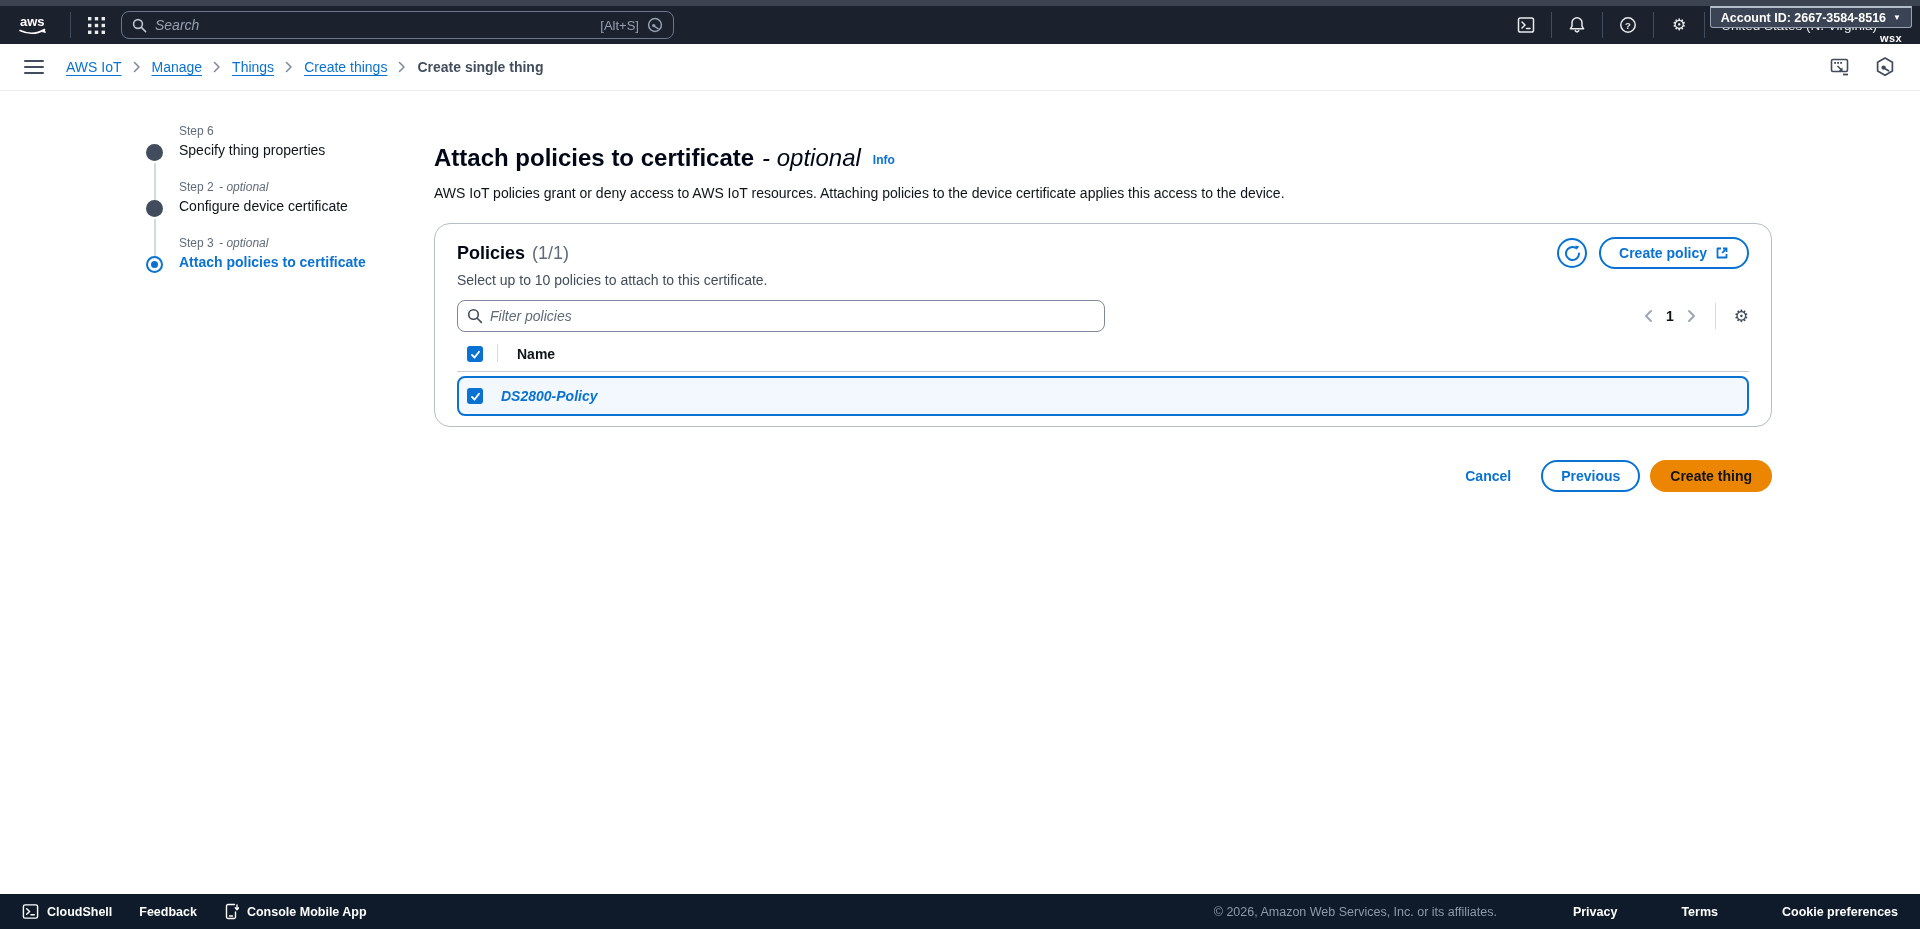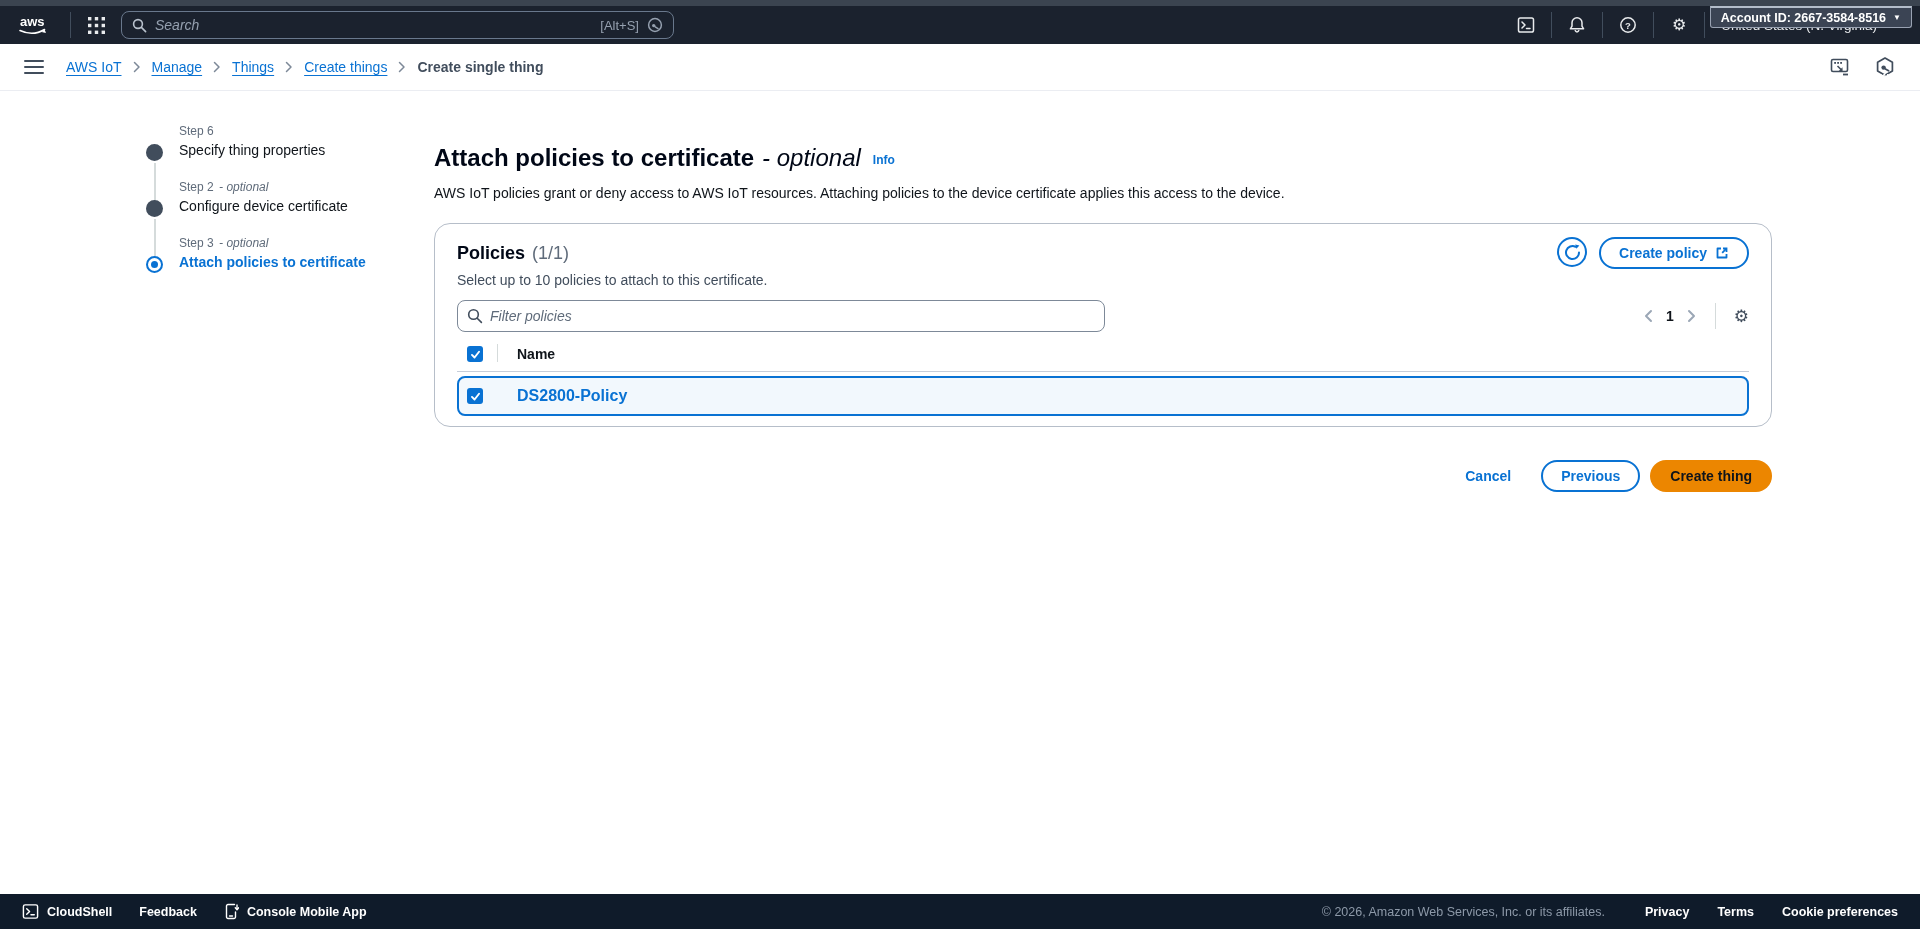--- a/index.html
+++ b/index.html
@@ -24,21 +24,21 @@
   .topnav-right { margin-left:auto; display:flex; align-items:center; }
   .gear-glyph { font-size:16px; color:#e9ebed; line-height:1; }
   .region-sel { display:flex; align-items:center; gap:7px; font-size:13.5px; color:#e9ebed;
     margin:0 14px 0 8px; cursor:pointer; white-space:nowrap; }
   .caret { font-size:8px; color:#cfd6de; }
   .account-tab { position:absolute; top:0; right:8px; height:22px; display:flex; align-items:center;
     gap:7px; padding:0 10px; background:#3b4454; border:1px solid #99a2b2; border-top:2px solid #b3bcc9;
     border-radius:0 0 3px 3px; font-size:12.5px; font-weight:bold; color:#fff; cursor:pointer;
     white-space:nowrap; z-index:5; }
   .user-tag { position:absolute; top:26px; right:18px; font-size:11px; font-weight:bold; color:#fff;
-    letter-spacing:.4px;margin-top:38px; }
+    letter-spacing:.4px; }
 
   
   .crumb-row { height:47px; background:#fff; border-bottom:1px solid #ebedf2; display:flex;
     align-items:center; padding:0 24px; }
   .hamburger { width:20px; display:flex; flex-direction:column; gap:4px; margin-right:22px; cursor:pointer; }
   .hamburger span { display:block; height:2px; background:#414d5c; border-radius:1px; }
   .crumbs { display:flex; align-items:center; font-size:14px; }
   .crumb-link { color:#0972d3; text-decoration:underline; text-decoration-thickness:.5px;
     text-underline-offset:3px; cursor:pointer; }
   .crumb-sep { margin:0 11px; display:flex; align-items:center; }
@@ -67,21 +67,21 @@
   .title-suffix { font-style:italic; font-weight:400; margin-left:8px; }
   .info-link { font-size:12px; font-weight:bold; color:#0972d3; margin-left:12px; cursor:pointer;
     position:relative; top:-2px; }
   .page-desc { margin-top:6px; font-size:14px; color:#0f141a; line-height:20px; }
 
   .panel { margin-top:20px; background:#fff; border:1px solid #b6bec9; border-radius:16px;
     padding:14px 22px 10px 22px; }
   .panel-head { display:flex; align-items:center; height:30px; }
   .panel-title { font-size:18px; font-weight:bold; color:#000716; }
   .panel-count { font-size:18px; color:#5f6b7a; font-weight:400; margin-left:7px; }
-  .panel-actions { margin-left:auto; display:flex; align-items:flex-start; gap:12px; }
+  .panel-actions { margin-left:auto; display:flex; align-items:center; gap:12px; }
   .refresh-btn { width:30px; height:30px; border:2px solid #0972d3; border-radius:50%;
     background:#fff; display:flex; align-items:center; justify-content:center; cursor:pointer; }
   .btn { display:inline-flex; align-items:center; justify-content:center; height:32px;
     border-radius:18px; font-size:14px; font-weight:bold; font-family:inherit; cursor:pointer;
     white-space:nowrap; }
   .btn-outline { border:2px solid #0972d3; color:#0972d3; background:#fff; padding:0 18px; gap:8px; }
   .btn-primary { border:none; background:#ec8600; color:#0f141a; padding:0 20px; }
   .panel-sub { margin-top:4px; font-size:14px; color:#414d5c; }
   .filter-row { margin-top:12px; display:flex; align-items:center; }
   .filter-wrap { position:relative; width:648px; }
@@ -96,34 +96,34 @@
   .prefs-gear { font-size:17px; color:#414d5c; cursor:pointer; line-height:1; }
 
   .thead { margin-top:12px; display:flex; align-items:flex-end; padding:0 0 9px 10px;
     border-bottom:1px solid #c6cdd9; }
   .checkbox { width:16px; height:16px; background:#0972d3; border-radius:3px; flex:none;
     display:flex; align-items:center; justify-content:center; cursor:pointer; }
   .th-div { width:1px; height:18px; background:#d5dbdb; margin-left:14px; }
   .th-name { font-size:14px; font-weight:bold; color:#0f141a; margin-left:19px; }
   .row-selected { margin-top:4px; height:40px; border:2px solid #0972d3; background:#f2f8fd;
     border-radius:8px; display:flex; align-items:center; padding-left:8px; cursor:pointer; }
-  .row-name { font-size:16px; font-weight:bold; color:#0972d3; margin-left:34px; }
+  .row-name { font-size:14px; font-weight:bold; color:#0972d3; margin-left:18px;font-style:italic; }
 
   .actions-row { margin-top:33px; display:flex; align-items:center; justify-content:flex-end; }
   .cancel-link { font-size:14px; font-weight:bold; color:#0972d3; cursor:pointer; margin-right:30px; }
   .actions-row .btn-outline { margin-right:10px; }
 
   
   .footer { position:absolute; left:0; bottom:0; width:1920px; height:35px; background:#0f1b2a;
     display:flex; align-items:center; padding:0 22px; font-size:12.5px; color:#fff; }
   .foot-item { display:flex; align-items:center; gap:8px; font-weight:bold; cursor:pointer;
     margin-right:27px; white-space:nowrap; }
   .foot-right { margin-left:auto; display:flex; align-items:center; gap:28px; }
   .foot-copy { color:#8d99a8; font-weight:400; cursor:default; margin-right:12px; }
-  .foot-link { font-weight:bold; cursor:pointer; white-space:nowrap; }
+  .foot-link { font-weight:bold; cursor:pointer; white-space:nowrap;margin-left:36px; }
 </style>
 </head>
 <body>
 
 <div class="page">
 
   <div class="top-strip"></div>
   <div class="topnav">
     <div class="logo-wrap">
       <svg width="38" height="26" viewBox="0 0 38 26">

